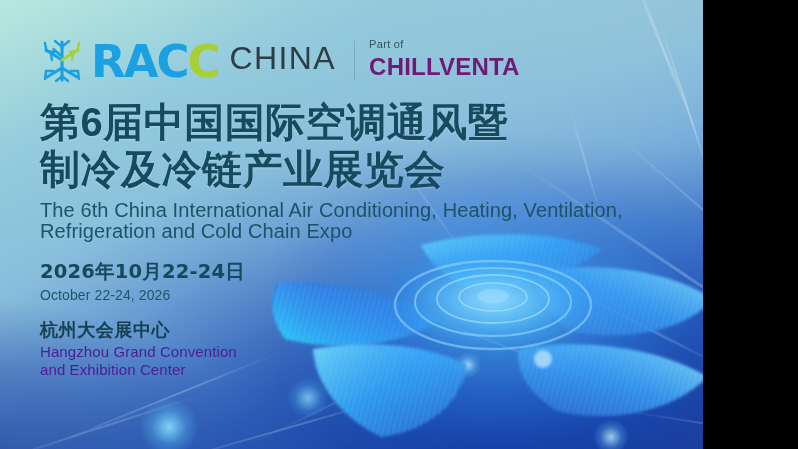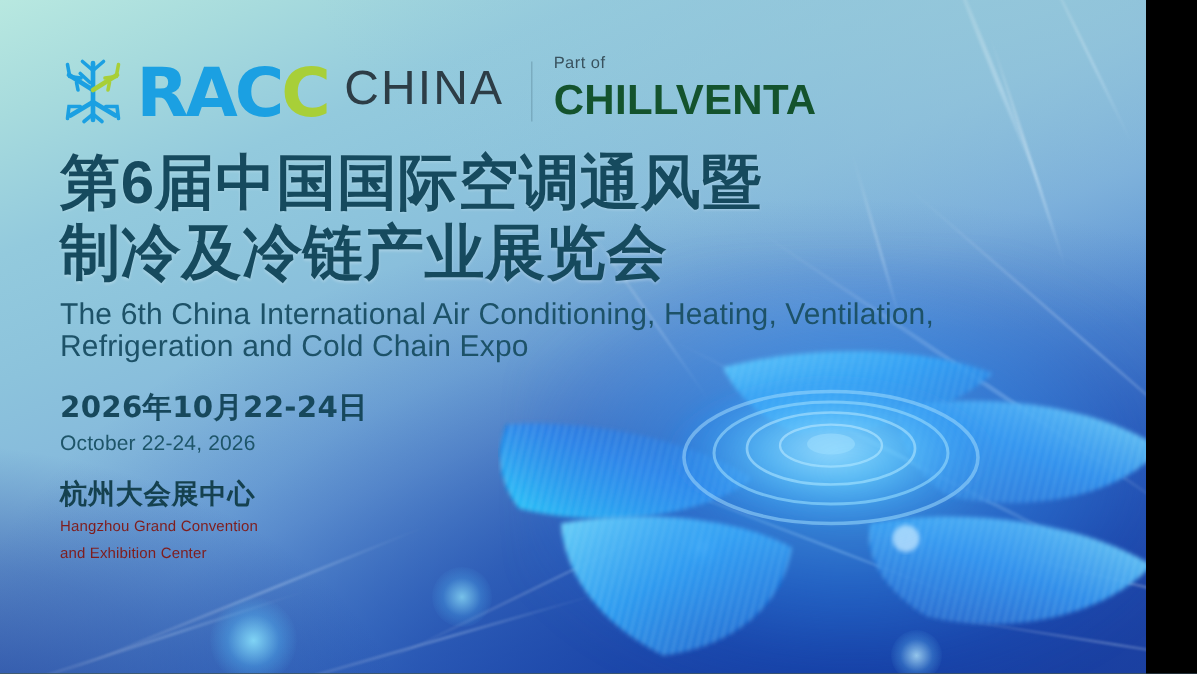--- a/index.html
+++ b/index.html
@@ -2,21 +2,21 @@
 <html><head>
 <meta charset="utf-8">
 <style>
   html, body {
     margin: 0;
     padding: 0;
     background: #000;
   }
   #banner {
     position: relative;
-    width: 764px;
+    width: 703px;
     height: 449px;
     overflow: hidden;
     font-family: "Liberation Sans", "DejaVu Sans", sans-serif;
     background: #8cc3dc;
   }
 
   
   .bg-base {
     position: absolute;
     inset: 0;
@@ -153,23 +153,23 @@
     top: -1px;
   }
   .chill-partof {
     font-size: 11px;
     color: #39525e;
     letter-spacing: 0.3px;
     margin-bottom: 5px;
     font-weight: 500;
   }
   .chill-name {
-    font-size: 28px;
-    font-weight: bold;
-    color: #14532d;
+    font-size: 24px;
+    font-weight: bold;
+    color: #701a75;
     letter-spacing: 0.2px;
     margin-bottom: 2px;
   }
   .chill-sub {
     font-size: 11.5px;
     color: #9dbac2;
     letter-spacing: 1.6px;
     font-weight: bold;
   }
 
@@ -230,22 +230,22 @@
   }
   .venue-cn {
     color: #15414f;
     font-family: "DejaVu Sans", "Liberation Sans", sans-serif;
     font-size: 18px;
     font-weight: bold;
     line-height: 23px;
     letter-spacing: 0.6px;
   }
   .venue-en {
-    color: #7f1d1d;
-    font-size: 10px;
+    color: #4c1d95;
+    font-size: 15px;
     line-height: 18px;
     margin-top: 2px;
     letter-spacing: 0.1px;
   }
   .venue-en div { white-space: nowrap; }
 </style>
 </head>
 <body>
 
 <div id="banner">

